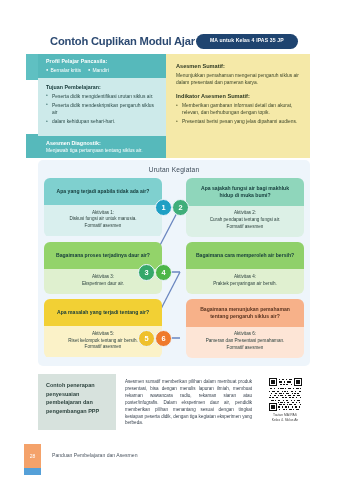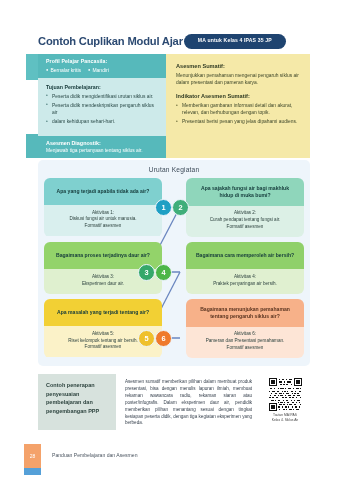--- a/index.html
+++ b/index.html
@@ -7,21 +7,21 @@
     width: 339px; height: 480px;
     background: #ffffff;
     font-family: "Liberation Sans", sans-serif;
     overflow: hidden;
   }
   .page { position: relative; width: 339px; height: 480px; background:#fff; }
 
   
   .header {
     position:absolute; left:38px; top:32px; width:272px; height:18px;
-    display:flex; align-items:center; gap:1px;
+    display:flex; align-items:center; gap:1px;justify-content:center;
   }
   .header-title {
     font-size:11.2px; font-weight:bold; color:#2c4a72; letter-spacing:-0.2px;
     white-space:nowrap;
   }
   .header-pill {
     background:#1f4470; color:#ffffff; border-radius:9px;
     font-size:5.1px; font-weight:bold; letter-spacing:0.15px;
     padding:4px 14px; white-space:nowrap; line-height:1;
     display:flex; align-items:center; justify-content:center; height:15px;

